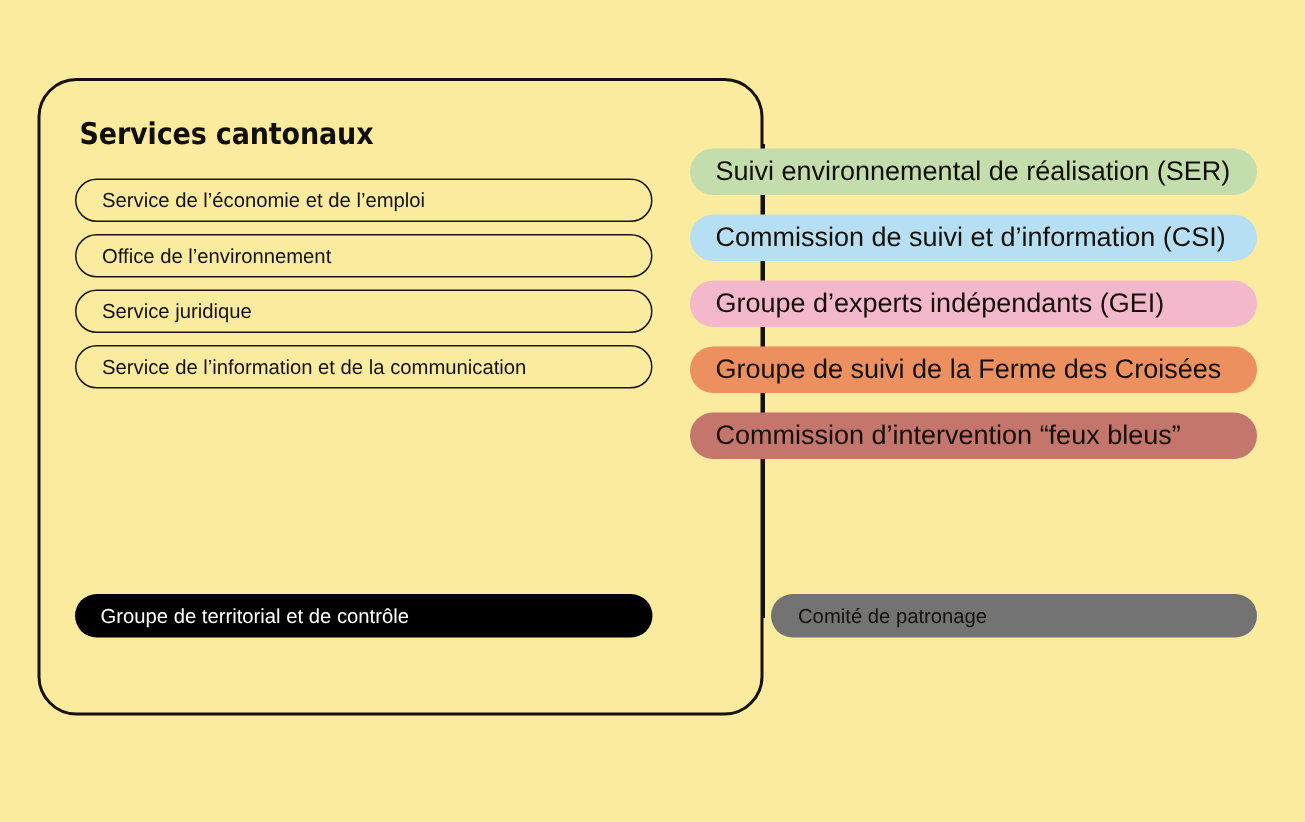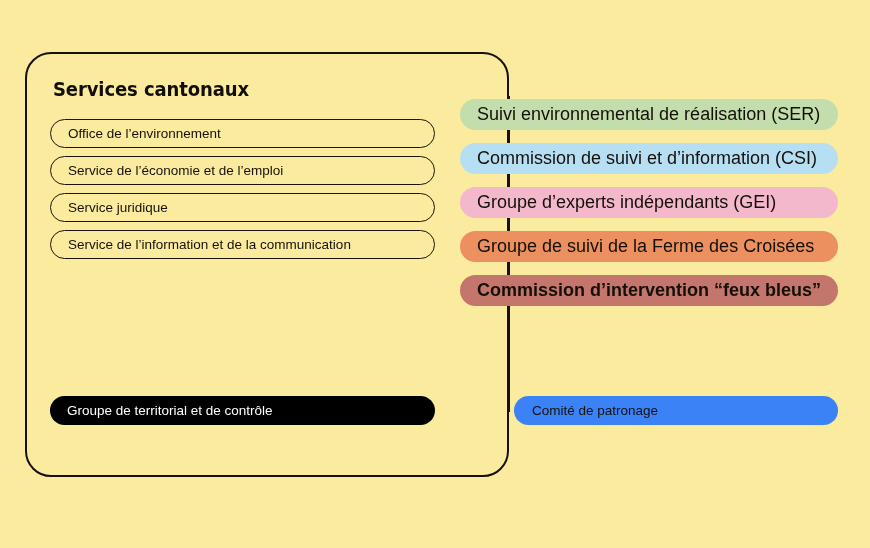--- a/index.html
+++ b/index.html
@@ -151,24 +151,24 @@
 <div id="diagram" style="background: rgb(251, 235, 158);">
 
   <div class="cantonal-frame"></div>
 
   <div class="connector-line"></div>
 
   <div class="frame-title">Services cantonaux</div>
 
   <div class="service-list">
     <div class="service-pill">
+      <span>Service de l’économie et de l’emploi</span>
+    </div>
+    <div class="service-pill">
       <span>Office de l’environnement</span>
-    </div>
-    <div class="service-pill">
-      <span>Service de l’économie et de l’emploi</span>
     </div>
     <div class="service-pill">
       <span>Service juridique</span>
     </div>
     <div class="service-pill">
       <span>Service de l’information et de la communication</span>
     </div>
   </div>
 
   <div class="committee-list">
@@ -177,26 +177,26 @@
     </div>
     <div class="committee-pill" style="background: rgb(182, 223, 244);">
       <span>Commission de suivi et d’information (CSI)</span>
     </div>
     <div class="committee-pill" style="background: rgb(244, 184, 205);">
       <span>Groupe d’experts indépendants (GEI)</span>
     </div>
     <div class="committee-pill" style="background: rgb(236, 144, 96);">
       <span>Groupe de suivi de la Ferme des Croisées</span>
     </div>
-    <div class="committee-pill" style="background: rgb(196, 117, 108); font-weight: bold;">
+    <div class="committee-pill" style="background: rgb(196, 117, 108);">
       <span>Commission d’intervention “feux bleus”</span>
     </div>
   </div>
 
   <div class="surveillance-pill" style="background: rgb(0, 0, 0); color: rgb(255, 255, 255);">
     <span>Groupe de territorial et de contrôle</span>
   </div>
 
-  <div class="patronage-pill" style="background: #3b82f6; color: rgb(21, 17, 12);">
+  <div class="patronage-pill" style="background: #737373; color: rgb(21, 17, 12);">
     <span>Comité de patronage</span>
   </div>
 
 </div>
 
 </body></html>

